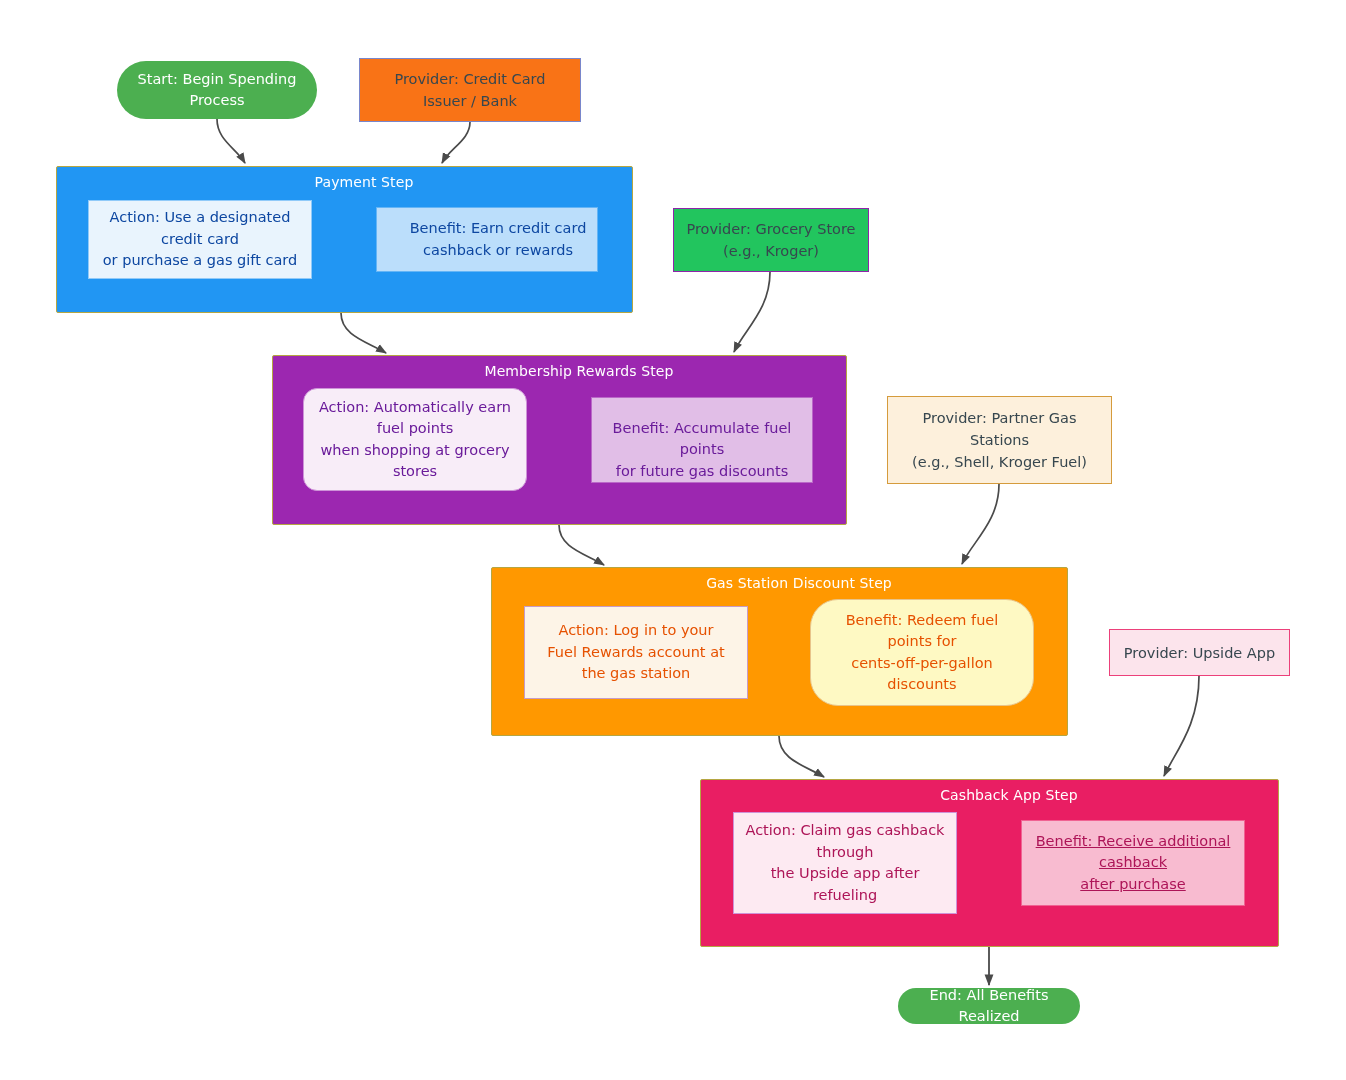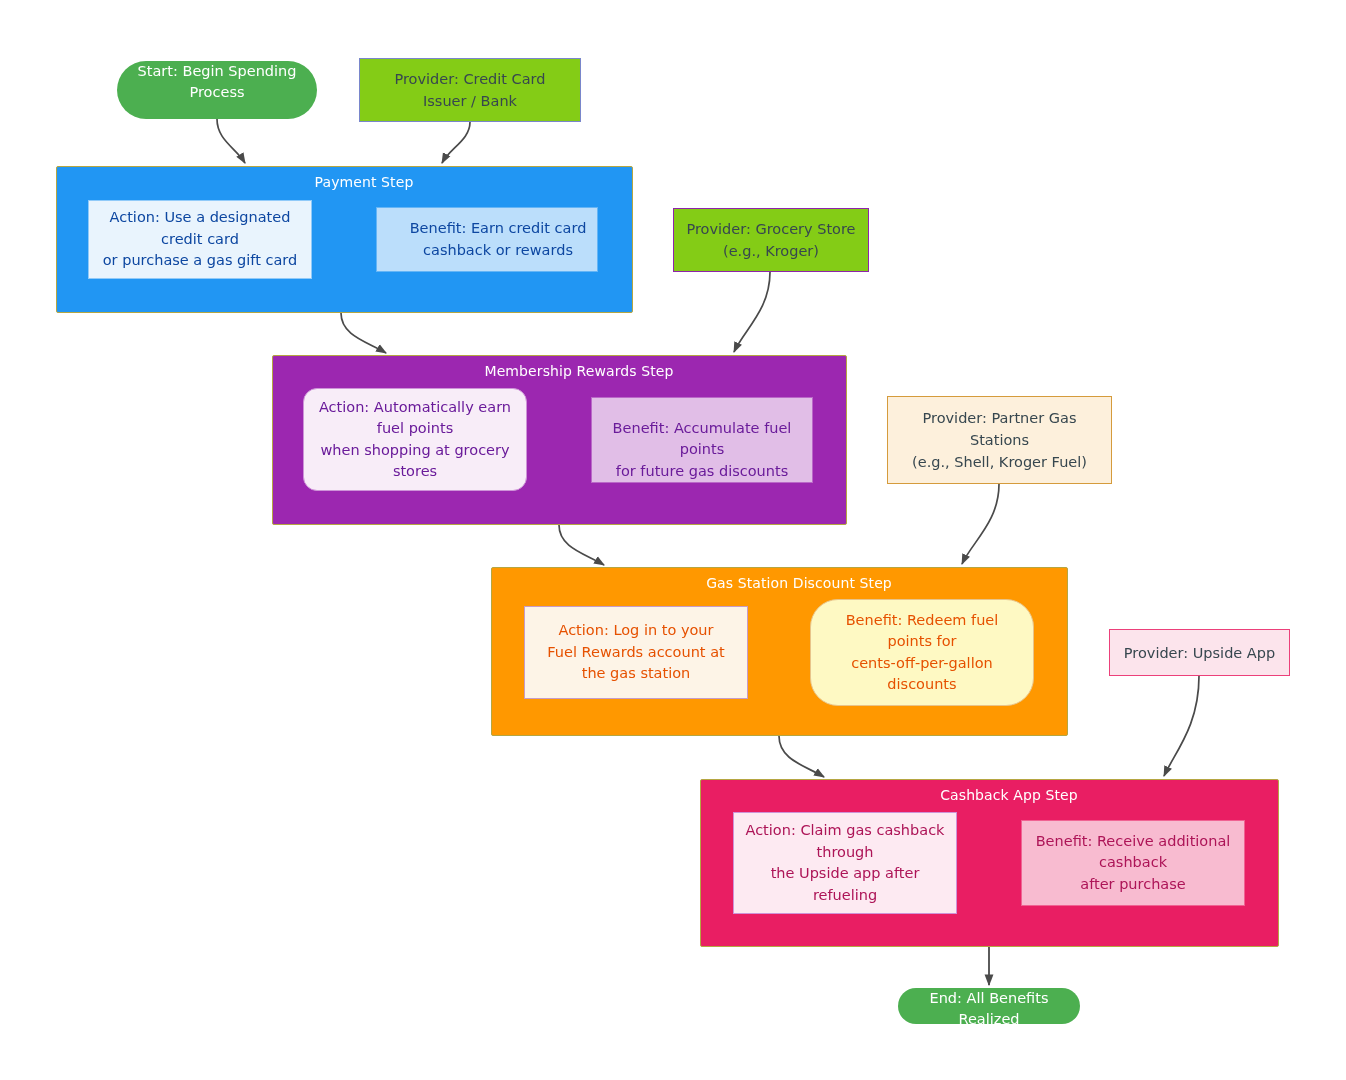--- a/index.html
+++ b/index.html
@@ -24,21 +24,21 @@
     top: 0;
     width: 1346px;
     height: 1080px;
     pointer-events: none;
   }
 
   
   .terminal {
     position: absolute;
     display: flex;
-    align-items: flex-start;
+    align-items: center;
     justify-content: center;
     text-align: center;
     border-radius: 999px;
     color: #ffffff;
     font-size: 14.5px;
     line-height: 21px;
     box-sizing: border-box;
     z-index: 4;
   }
 
@@ -137,39 +137,39 @@
     <path d="M 959,862 L 1019,862" fill="none" stroke="#5b4a52" stroke-width="1.6" marker-end="url(#arwdark)"></path>
 
     <path d="M 989,947 L 989,985" fill="none" stroke="#4a4a4a" stroke-width="1.8" marker-end="url(#arw)"></path>
   </svg>
 
   <div class="terminal nowrap-lines" style="left:117px; top:61px; width:200px; height:58px; background:#4caf50;">
     <span>Start: Begin Spending
 Process</span>
   </div>
 
-  <div class="provider nowrap-lines" style="left:359px; top:58px; width:222px; height:64px; background:#84cc16; border-color:#7986cb;">
+  <div class="provider nowrap-lines" style="left:359px; top:58px; width:222px; height:64px; background:#f97316; border-color:#7986cb;">
     <span>Provider: Credit Card
 Issuer / Bank</span>
   </div>
 
   <div class="subgraph" style="left:56px; top:166px; width:577px; height:147px; background:#2196f3;">
     <div class="subgraph-title">Payment Step</div>
   </div>
   <div class="innerbox nowrap-lines" style="left:88px; top:200px; width:224px; height:79px; background:#e9f4fd; border-color:#90caf9; color:#0d47a1;">
     <span>Action: Use a designated
 credit card
 or purchase a gas gift card</span>
   </div>
   <div class="innerbox nowrap-lines" style="left:376px; top:207px; width:222px; height:65px; background:#bbdefb; border-color:#64b5f6; color:#0d47a1;padding-left:22px;">
     <span>Benefit: Earn credit card
 cashback or rewards</span>
   </div>
 
-  <div class="provider nowrap-lines" style="left:673px; top:208px; width:196px; height:64px; background:#84cc16; border-color:#8e24aa;">
+  <div class="provider nowrap-lines" style="left:673px; top:208px; width:196px; height:64px; background:#22c55e; border-color:#8e24aa;">
     <span>Provider: Grocery Store
 (e.g., Kroger)</span>
   </div>
 
   <div class="subgraph" style="left:272px; top:355px; width:575px; height:170px; background:#9c27b0;">
     <div class="subgraph-title">Membership Rewards Step</div>
   </div>
   <div class="innerbox nowrap-lines" style="left:303px; top:388px; width:224px; height:103px; background:#f8edf8; border-color:#ce93d8; color:#6a1b9a;border-radius:14px;">
     <span>Action: Automatically earn
 fuel points
@@ -209,21 +209,21 @@
 
   <div class="subgraph" style="left:700px; top:779px; width:579px; height:168px; background:#e91e63;">
     <div class="subgraph-title">Cashback App Step</div>
   </div>
   <div class="innerbox nowrap-lines" style="left:733px; top:812px; width:224px; height:102px; background:#fdeaf2; border-color:#ce93d8; color:#ad1457;">
     <span>Action: Claim gas cashback
 through
 the Upside app after
 refueling</span>
   </div>
-  <div class="innerbox nowrap-lines" style="left:1021px; top:820px; width:224px; height:86px; background:#f8bbd0; border-color:#f06292; color:#ad1457;">
+  <div class="innerbox nowrap-lines" style="left:1021px; top:820px; width:224px; height:86px; background:#f8bbd0; border-color:#f06292; color:#ad1457;text-decoration:underline;">
     <span>Benefit: Receive additional
 cashback
 after purchase</span>
   </div>
 
   <div class="terminal" style="left:898px; top:988px; width:182px; height:36px; background:#4caf50;">
     <span>End: All Benefits Realized</span>
   </div>
 
 </div>

